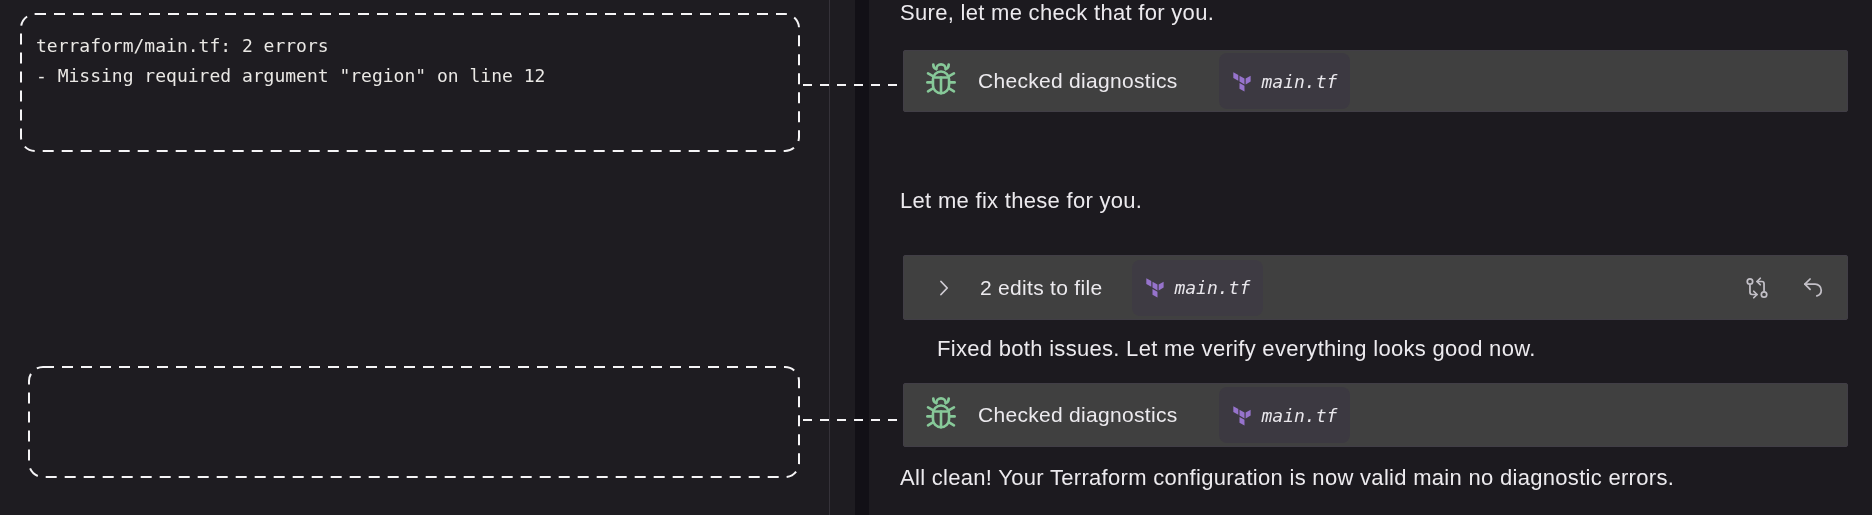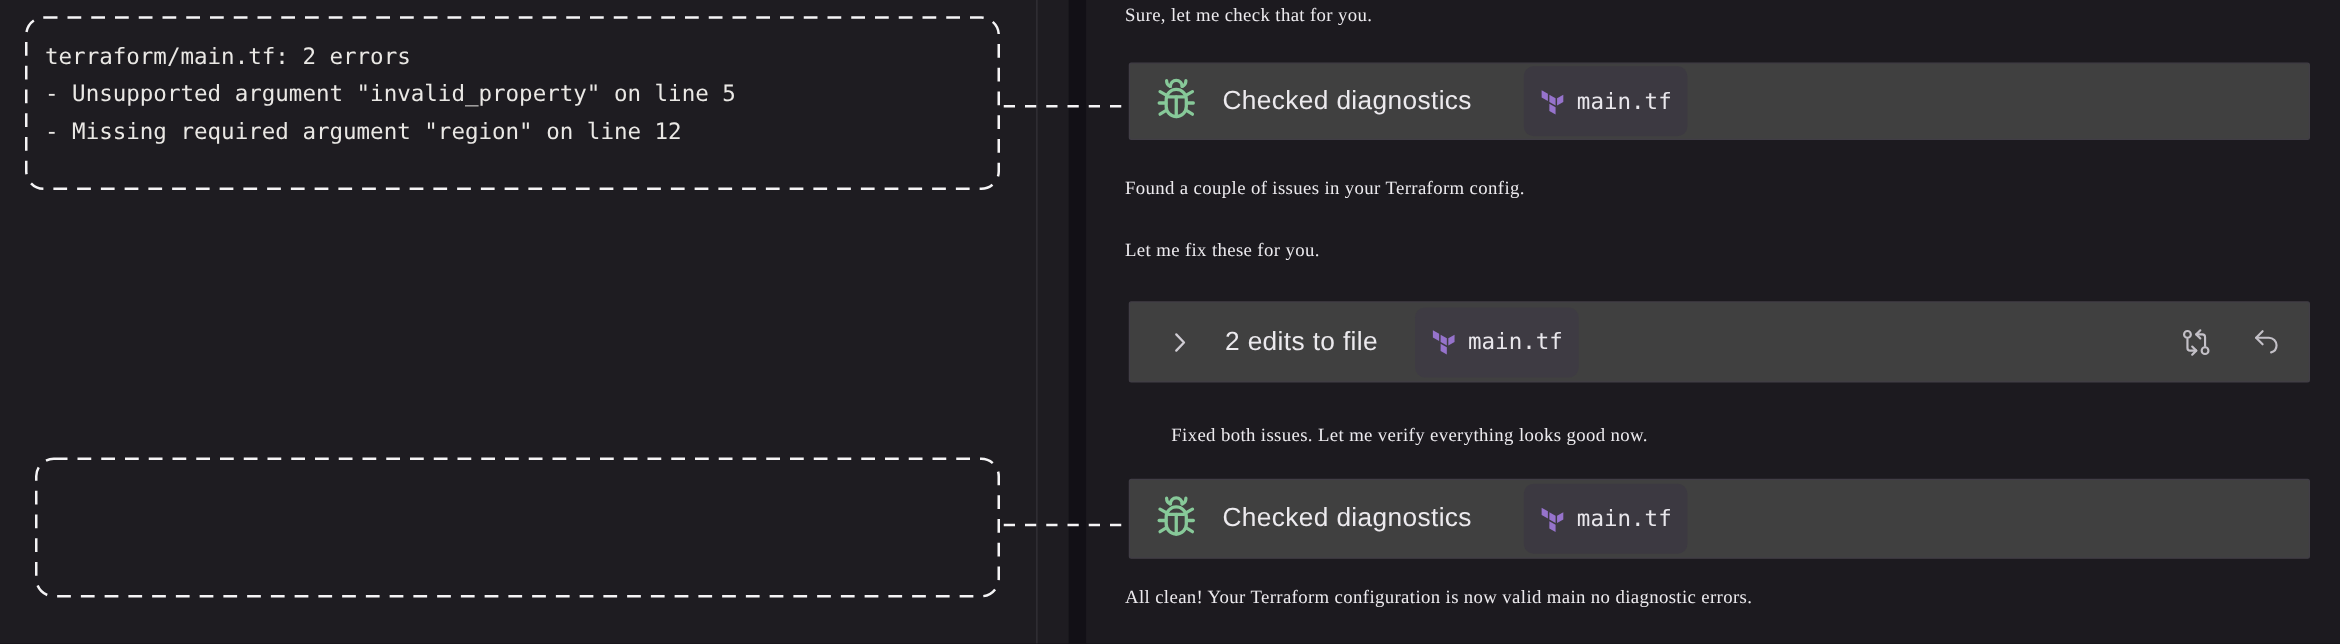--- a/index.html
+++ b/index.html
@@ -18,66 +18,66 @@
   
   .diag-text { position:absolute; color:#eae8e5; font-family:"DejaVu Sans Mono","Liberation Mono",monospace;
                font-size:18px; line-height:30px; white-space:pre; }
   .diag-text-1 { left:36px; top:31px; }
   .diag-text-2 { left:47px; top:407px; }
 
   
   .overlay { position:absolute; left:0; top:0; width:1872px; height:515px; pointer-events:none; z-index:5; }
 
   
-  .msg { position:absolute; left:31px; color:#eceaee; font-size:15px; line-height:26px; letter-spacing:.3px;font-family:Liberation Serif, serif; }
+  .msg { position:absolute; left:31px; color:#eceaee; font-size:22px; line-height:26px; letter-spacing:.3px; }
   .msg-1 { top:0; }
   .msg-2 { top:138px; }
   .msg-3 { top:188px; }
   .msg-4 { top:336px;margin-left:37px; }
   .msg-5 { top:465px; }
 
   
   .card {
     position:absolute; left:34px; width:945px;
     background:#404040; border:1px solid #413e46; border-radius:2px;
     display:flex; align-items:center;
   }
   .card-1 { top:50px;  height:62px; padding-left:16px; }
-  .card-2 { top:241px; height:65px; padding-left:28px; padding-right:20px; }
+  .card-2 { top:255px; height:65px; padding-left:28px; padding-right:20px; }
   .card-3 { top:383px; height:64px; padding-left:16px; }
   .card-label { color:#eceaee; font-size:21px; letter-spacing:.3px; white-space:nowrap; }
   .card-1 .card-label, .card-3 .card-label { margin-left:16px; }
   .card-2 .card-label { margin-left:24px; }
 
   .bug-icon { width:42px; height:44px; flex:0 0 auto; }
   .chevron-icon { width:24px; height:24px; flex:0 0 auto; }
 
   .file-badge {
     display:flex; align-items:center; height:56px; padding:0 13px;
-    background:#3c3941; border-radius:8px; margin-left:42px; cursor:default;
+    background:#3c3941; border-radius:8px; margin-left:42px; cursor:default;font-style:italic;
   }
   .card-2 .file-badge { margin-left:30px; background:#3e3b43; }
   .file-badge .tf-icon { width:21px; height:21px; margin-right:8px; }
   .file-badge .file-name {
     color:#e9e7ec; font-size:18px;
     font-family:"DejaVu Sans Mono","Liberation Mono",monospace;
   }
 
   .card-spacer { flex:1 1 auto; }
   .icon-btn { width:28px; height:28px; display:flex; align-items:center; justify-content:center; flex:0 0 auto; }
   .icon-btn + .icon-btn { margin-left:28px; }
   .icon-btn svg { width:26px; height:26px; }
 </style>
 </head>
 <body>
 
 <div class="screen">
 
   <div class="left-pane">
-    <div class="diag-text diag-text-1"><div>terraform/main.tf: 2 errors</div><div>- Unsupported argument "invalid_property" on line 5</div><div>- Missing required argument "region" on line 12</div></div>
+    <div class="diag-text diag-text-1"><div>terraform/main.tf: 2 errors</div><div>- Missing required argument "region" on line 12</div></div>
   </div>
 
   <div class="pane-ruler"></div>
   <div class="pane-divider"></div>
 
   <div class="right-pane">
 
     <div class="msg msg-1">Sure, let me check that for you.</div>
 
     <div class="card card-1">
@@ -100,21 +100,20 @@
         <svg class="tf-icon" viewBox="0 0 16 16" fill="#9673cc">
           <path d="M1 0.9 l3.8 2.2 v4.4 L1 5.3 z"></path>
           <path d="M5.7 3.6 l3.8 2.2 v4.4 L5.7 8 z"></path>
           <path d="M14.2 3.6 l-3.8 2.2 v4.4 l3.8 -2.2 z"></path>
           <path d="M5.7 9.1 l3.8 2.2 v4.4 L5.7 13.5 z"></path>
         </svg>
         <span class="file-name">main.tf</span>
       </span>
     </div>
 
-    <div class="msg msg-2">Found a couple of issues in your Terraform config.</div>
     <div class="msg msg-3">Let me fix these for you.</div>
 
     <div class="card card-2">
       <svg class="chevron-icon" viewBox="0 0 24 24" fill="none" stroke="#d0cdd4" stroke-width="1.8" stroke-linecap="round" stroke-linejoin="round">
         <path d="M9 5.5 l6.2 6.5 -6.2 6.5"></path>
       </svg>
       <span class="card-label">2 edits to file</span>
       <span class="file-badge">
         <svg class="tf-icon" viewBox="0 0 16 16" fill="#9673cc">
           <path d="M1 0.9 l3.8 2.2 v4.4 L1 5.3 z"></path>

